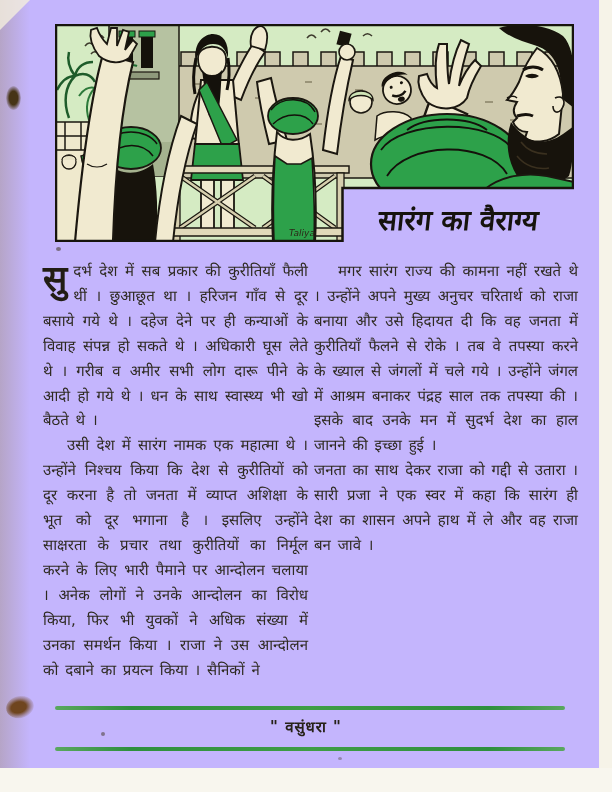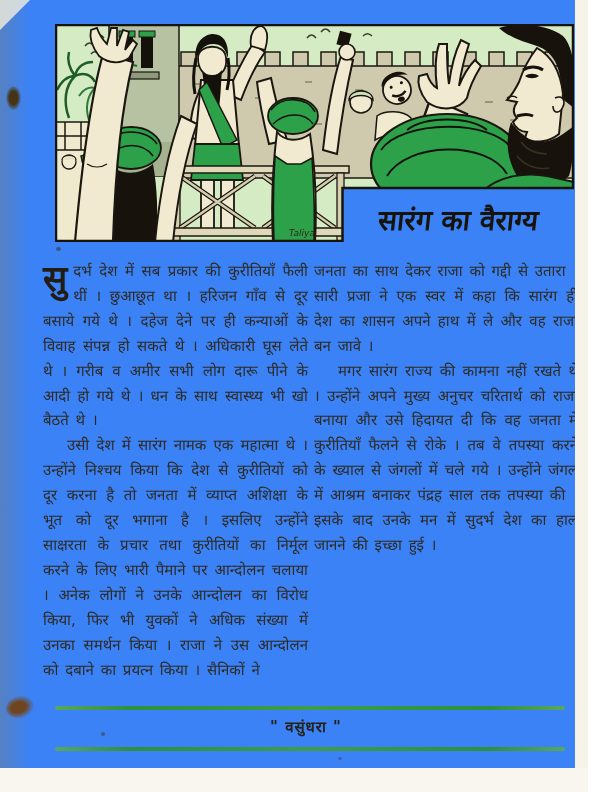--- a/index.html
+++ b/index.html
@@ -1,20 +1,19 @@
 <!DOCTYPE html>
 <html><head>
 <meta charset="utf-8">
 <style>
   html,body{margin:0;padding:0;background:#ffffff;}
   .page{
-    position:relative;width:544px;height:792px;overflow:hidden;
-    background:#3b82f6;
+    position:relative;width:612px;height:792px;overflow:hidden;
+    background:#c4b5fd;
     font-family:"DejaVu Sans", sans-serif;
-    padding-left:44px;
   }
   .edge-left{position:absolute;left:0;top:0;width:30px;height:100%;
     background:linear-gradient(90deg, rgba(148,126,74,.30), rgba(148,126,74,0));}
   .edge-right{position:absolute;right:0;top:0;width:13px;height:100%;background:#f6f3e8;}
   .edge-bottom{position:absolute;left:0;bottom:0;width:100%;height:24px;background:#f8f6ee;}
   .corner-fold{position:absolute;left:0;top:0;width:0;height:0;
     border-style:solid;border-width:30px 30px 0 0;
     border-color:#f4efdd transparent transparent transparent;opacity:.8;}
   .speck{position:absolute;border-radius:50%;}
   .speck-a{left:6px;top:696px;width:28px;height:22px;
@@ -206,22 +205,22 @@
   </div>
 
   <h1 class="title">सारंग का वैराग्य</h1>
 
   <div class="col col-left">
     <p class="para"><span class="dropcap">सु</span><span>दर्भ देश में सब प्रकार की कुरीतियाँ फैली थीं । छुआछूत था । हरिजन गाँव से दूर बसाये गये थे । दहेज देने पर ही कन्याओं के विवाह संपन्न हो सकते थे । अधिकारी घूस लेते थे । गरीब व अमीर सभी लोग दारू पीने के आदी हो गये थे । धन के साथ स्वास्थ्य भी खो बैठते थे ।</span></p>
     <p class="para indent">उसी देश में सारंग नामक एक महात्मा थे । उन्होंने निश्चय किया कि देश से कुरीतियों को दूर करना है तो जनता में व्याप्त अशिक्षा के भूत को दूर भगाना है । इसलिए उन्होंने साक्षरता के प्रचार तथा कुरीतियों का निर्मूल करने के लिए भारी पैमाने पर आन्दोलन चलाया । अनेक लोगों ने उनके आन्दोलन का विरोध किया, फिर भी युवकों ने अधिक संख्या में उनका समर्थन किया । राजा ने उस आन्दोलन को दबाने का प्रयत्न किया । सैनिकों ने</p>
   </div>
 
   <div class="col col-right">
+    <p class="para indent">मगर सारंग राज्य की कामना नहीं रखते थे । उन्होंने अपने मुख्य अनुचर चरितार्थ को राजा बनाया और उसे हिदायत दी कि वह जनता में कुरीतियाँ फैलने से रोके । तब वे तपस्या करने के ख्याल से जंगलों में चले गये । उन्होंने जंगल में आश्रम बनाकर पंद्रह साल तक तपस्या की । इसके बाद उनके मन में सुदर्भ देश का हाल जानने की इच्छा हुई ।</p>
     <p class="para">जनता का साथ देकर राजा को गद्दी से उतारा । सारी प्रजा ने एक स्वर में कहा कि सारंग ही देश का शासन अपने हाथ में ले और वह राजा बन जावे ।</p>
-    <p class="para indent">मगर सारंग राज्य की कामना नहीं रखते थे । उन्होंने अपने मुख्य अनुचर चरितार्थ को राजा बनाया और उसे हिदायत दी कि वह जनता में कुरीतियाँ फैलने से रोके । तब वे तपस्या करने के ख्याल से जंगलों में चले गये । उन्होंने जंगल में आश्रम बनाकर पंद्रह साल तक तपस्या की । इसके बाद उनके मन में सुदर्भ देश का हाल जानने की इच्छा हुई ।</p>
   </div>
 
   <div class="rule rule-top"></div>
   <div class="footer-label">" वसुंधरा "</div>
   <div class="rule rule-bottom"></div>
 
   <div class="edge-left"></div>
   <div class="edge-right"></div>
   <div class="edge-bottom"></div>
   <div class="corner-fold"></div>

